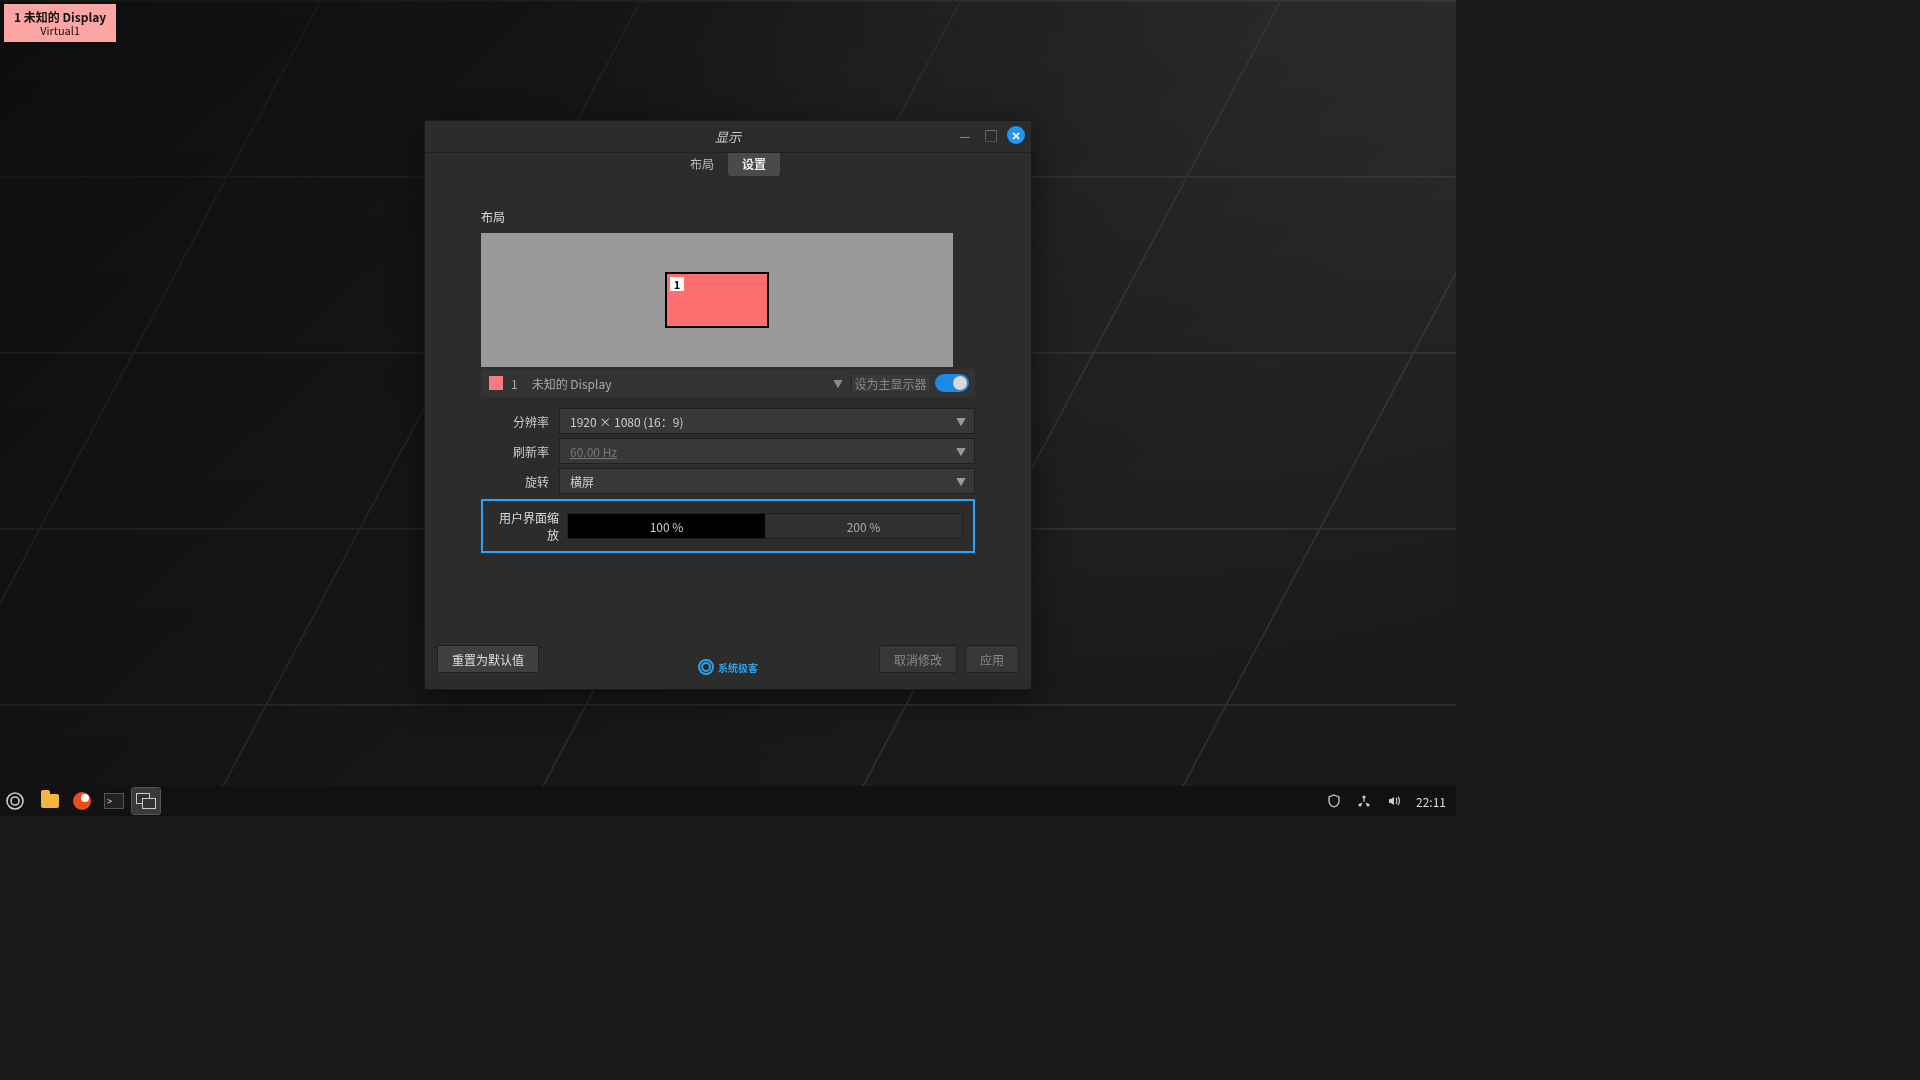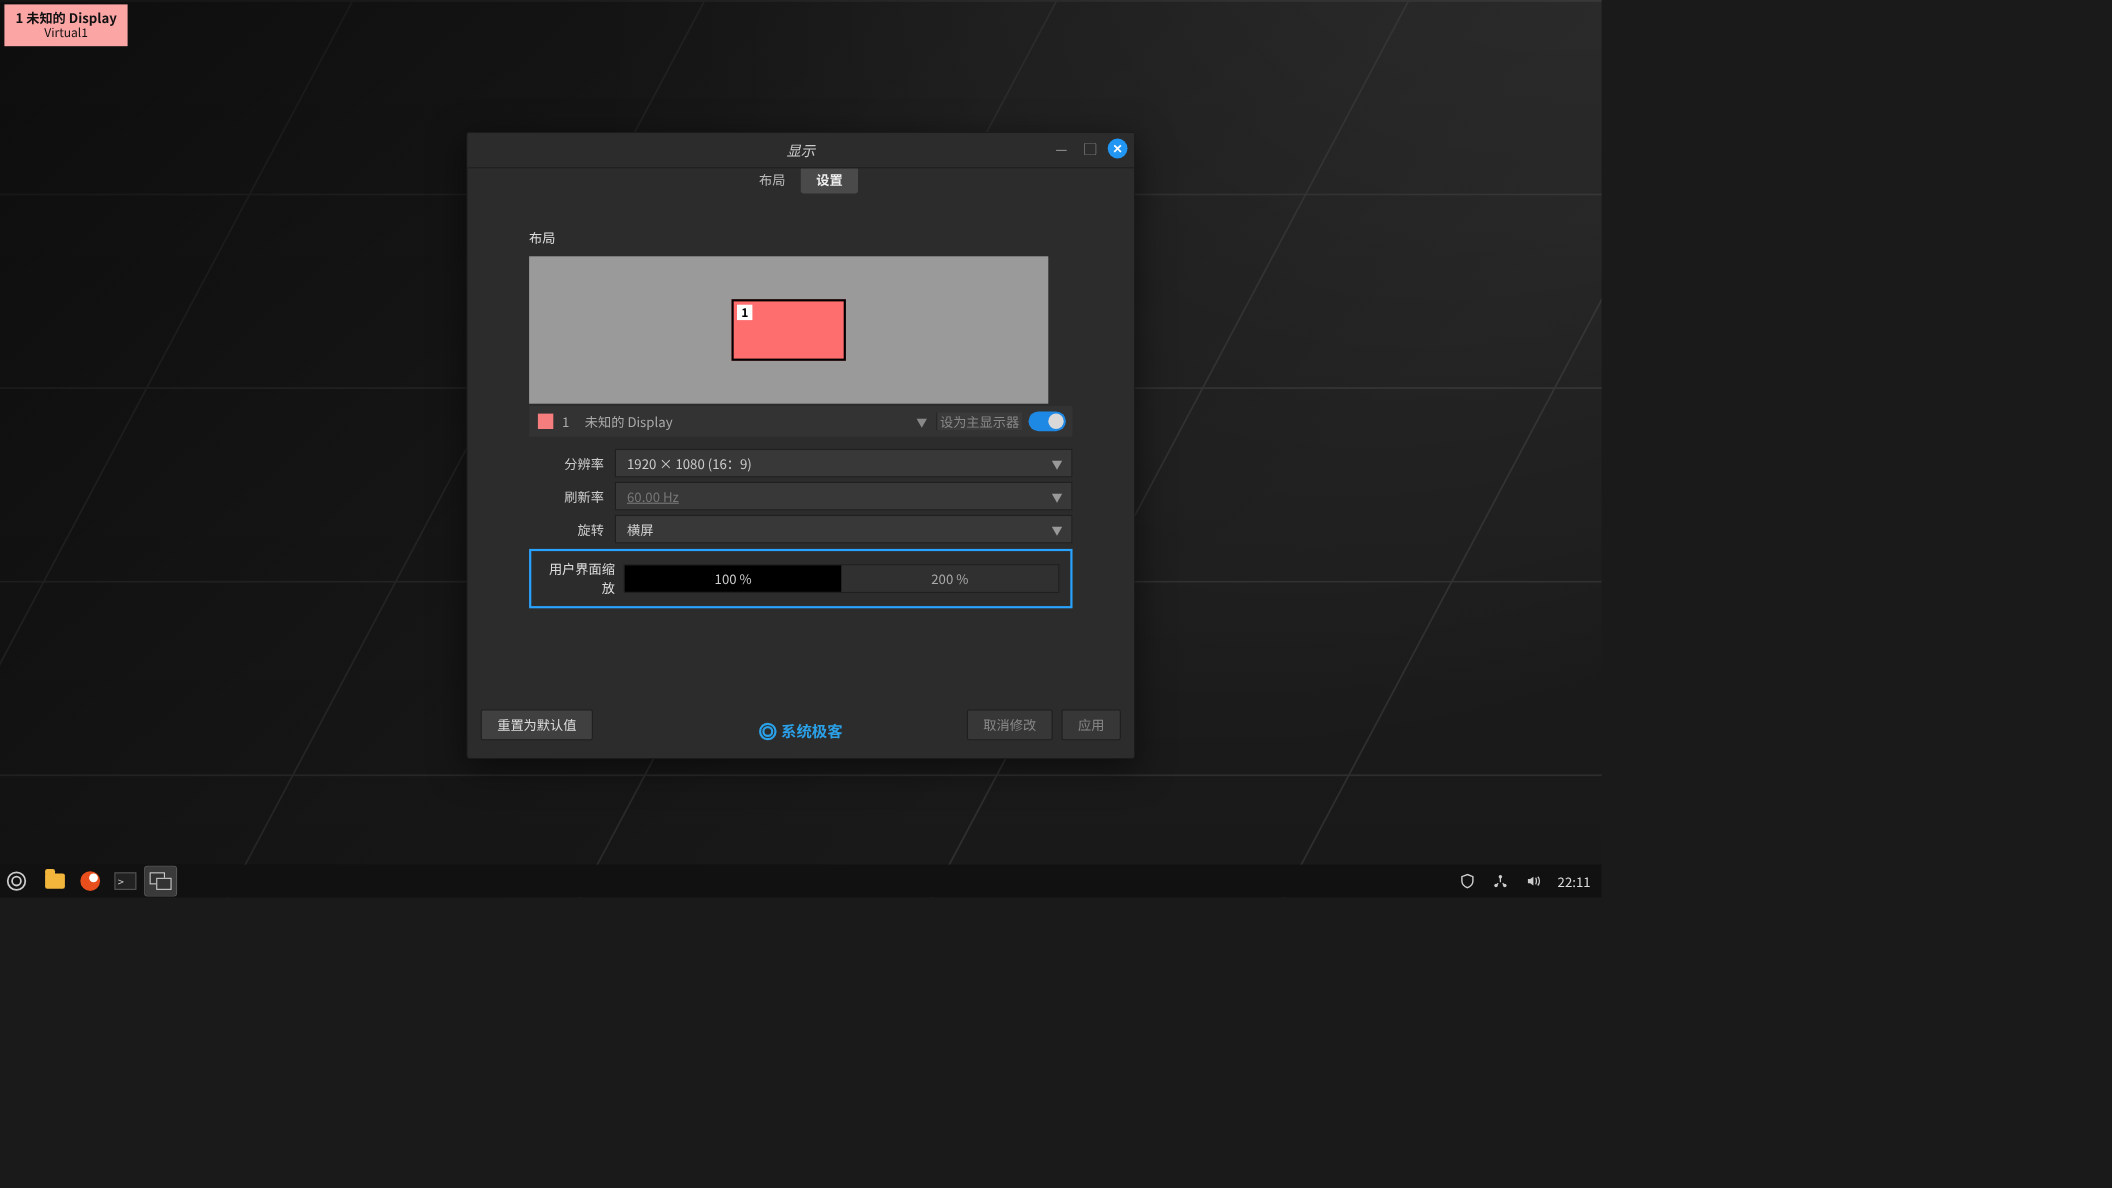--- a/index.html
+++ b/index.html
@@ -108,21 +108,21 @@
   .seg-btn.selected { background:#000000; }
   .seg-btn:not(.selected){ background:#303030; color:#aaa; }
 
   .footer { display:flex; align-items:center; padding:0 12px 16px; gap:8px; }
   .btn { height:28px; padding:0 14px; border:1px solid #1f1f1f; background:#404040; color:#ddd; font-size:12px; display:flex; align-items:center; justify-content:center; cursor:pointer; border-radius:2px; }
   .btn.ghost { background:#373737; color:#888; }
   .spacer { flex:1; }
 
   .watermark {
     position:absolute; left:50%; transform:translateX(-50%); bottom:14px;
-    color:#2aa1e8; font-weight:700; font-size:14px; display:flex; align-items:center; gap:4px;
+    color:#2aa1e8; font-weight:700; font-size:10px; display:flex; align-items:center; gap:4px;
   }
   .watermark .ring { width:16px; height:16px; border:2px solid #2aa1e8; border-radius:50%; display:flex; align-items:center; justify-content:center; }
   .watermark .ring::after{content:""; width:6px; height:6px; border:2px solid #2aa1e8; border-radius:50%; display:block;}
 
   
   .panel {
     position:absolute; left:0; right:0; bottom:0; height:30px;
     background:#111; display:flex; align-items:center; color:#ccc;
   }
   .panel .start { width:30px; height:30px; display:flex; align-items:center; justify-content:center; cursor:pointer; }

